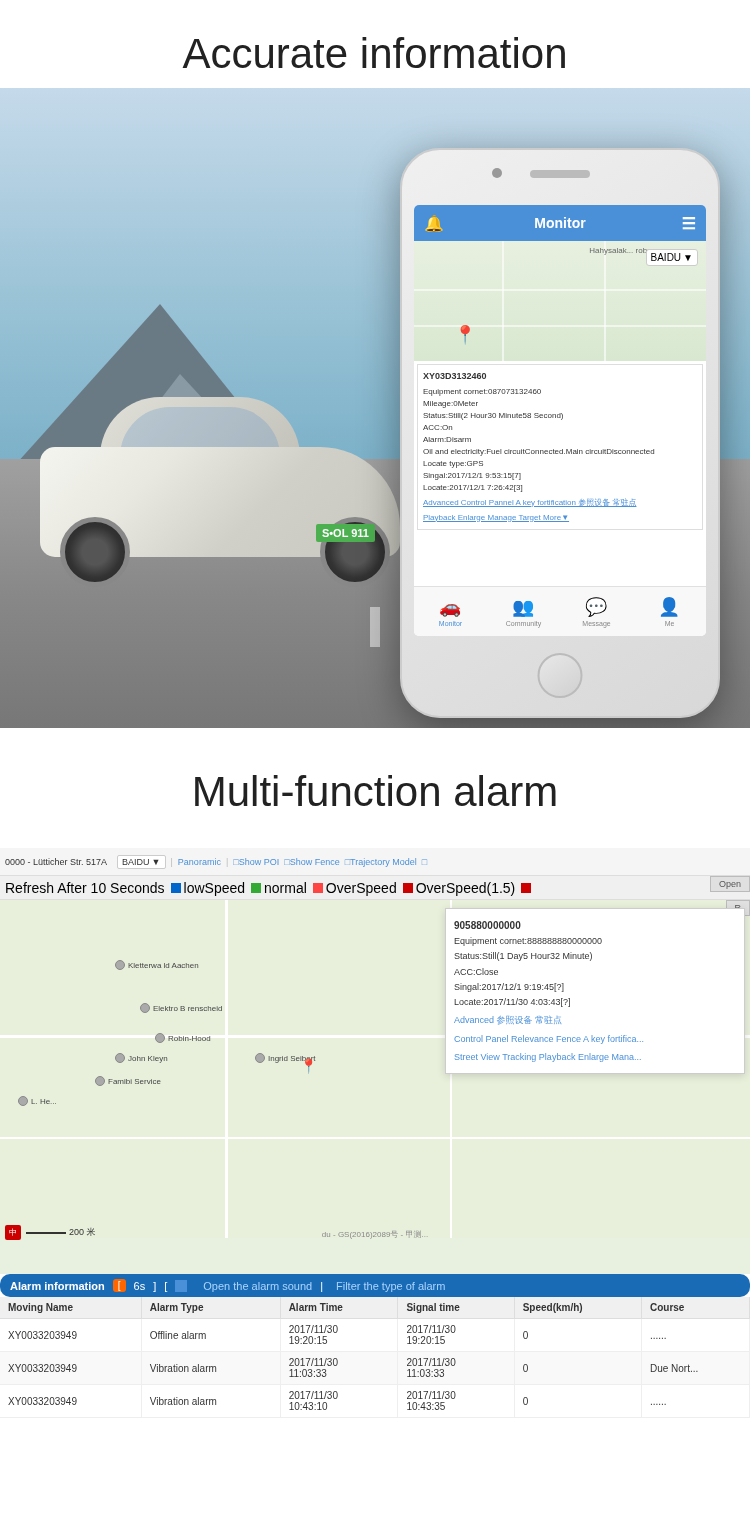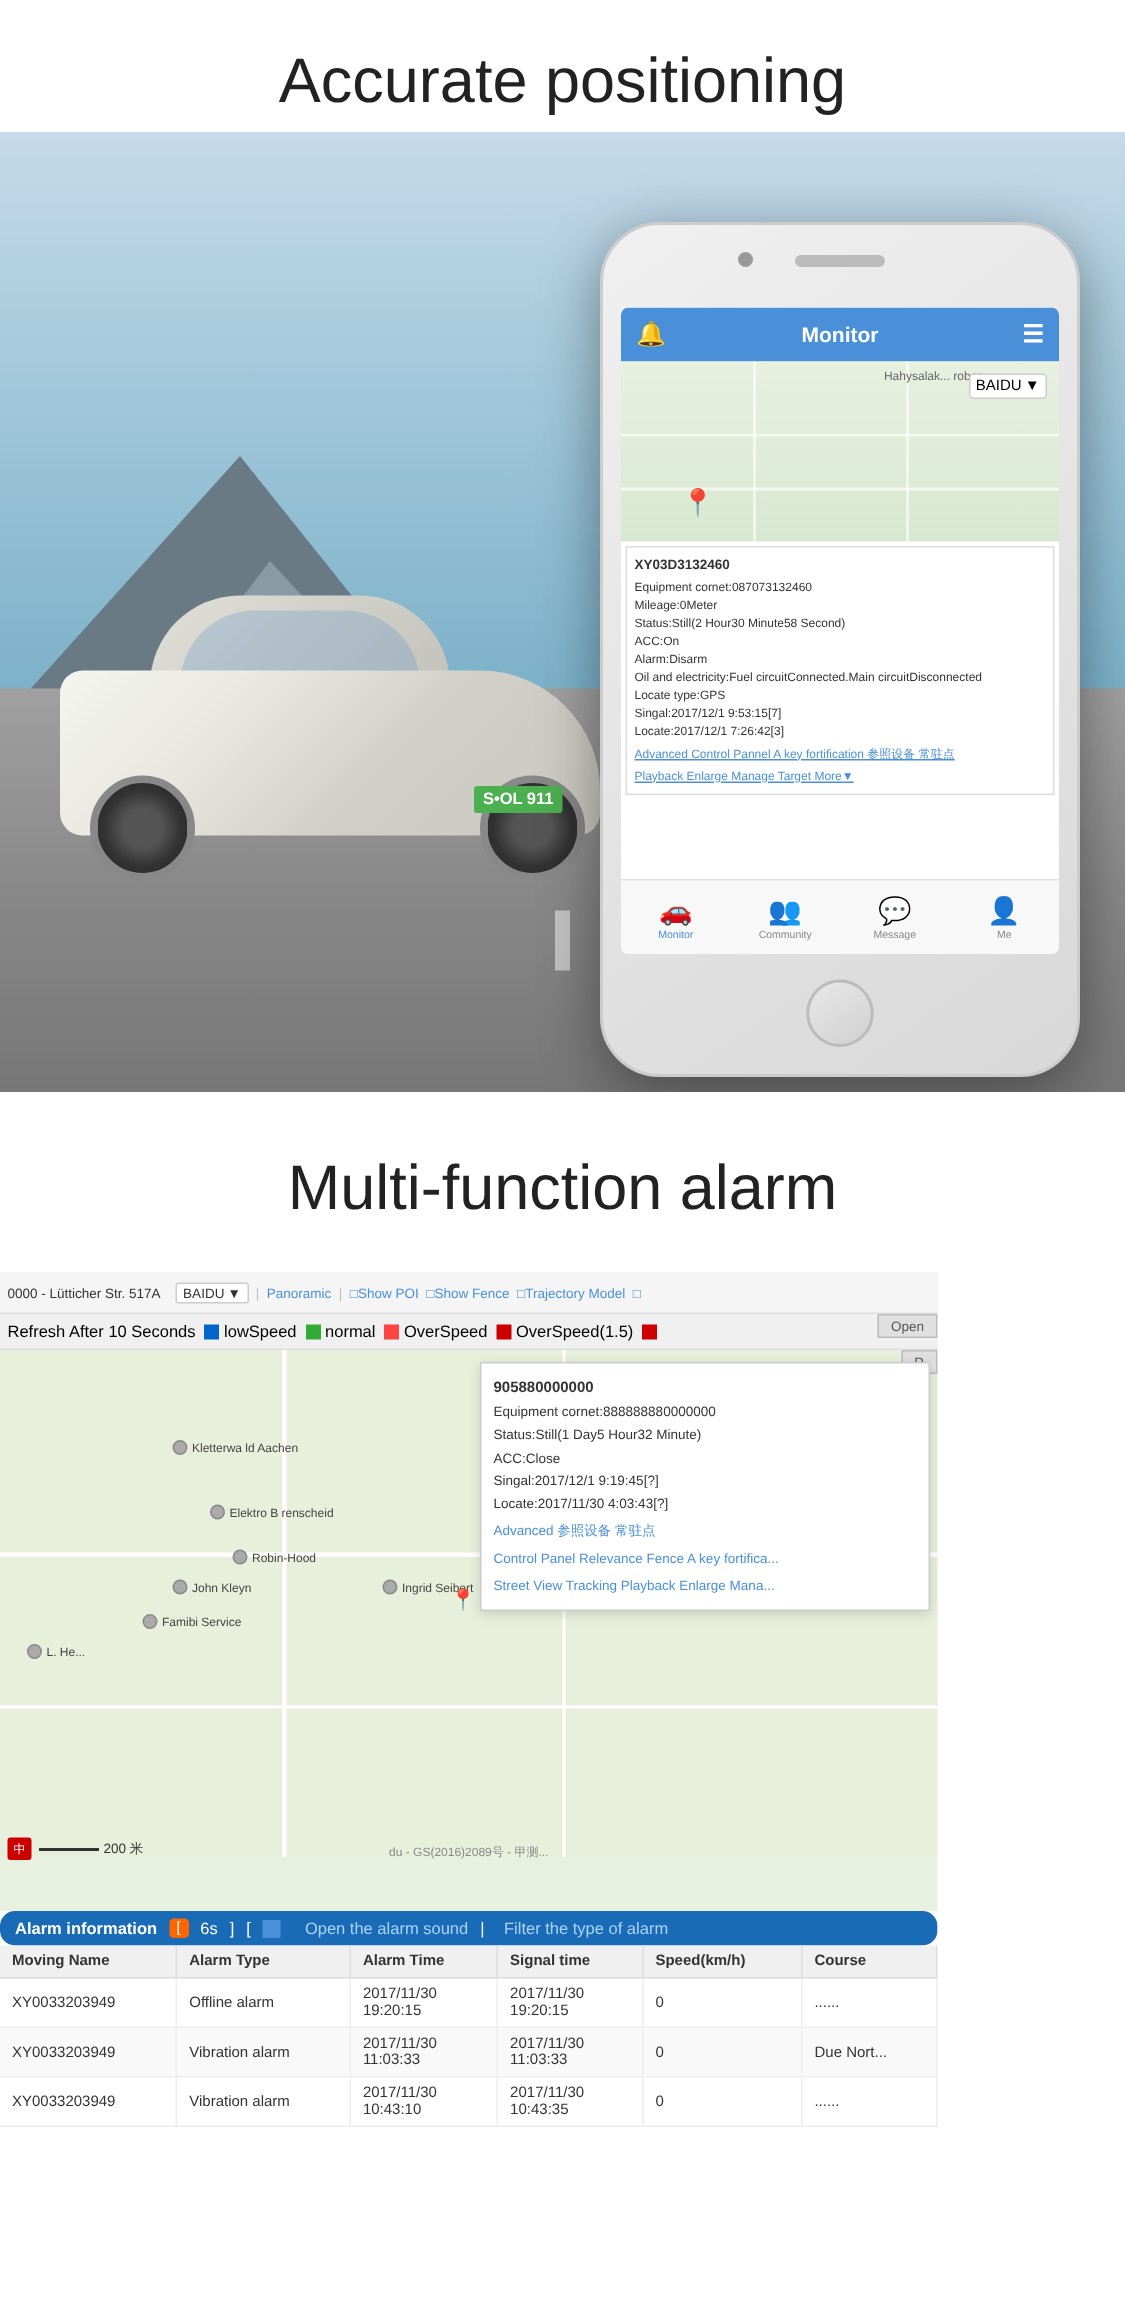--- a/index.html
+++ b/index.html
@@ -374,21 +374,21 @@
     }
 
     
     .desktop-section {
       background: #fff;
       width: 750px;
       position: relative;
       overflow: hidden;
     }
     .desktop-map-container {
-      width: 625px;
+      width: 750px;
       min-height: 570px;
       background: #e8f0e0;
       position: relative;
       overflow: hidden;
     }
 
     
     .desktop-top-bar {
       position: absolute;
       top: 0;
@@ -429,21 +429,21 @@
       position: absolute;
       top: 28px;
       left: 0;
       right: 0;
       height: 24px;
       background: #f0f0f0;
       border-bottom: 1px solid #ddd;
       display: flex;
       align-items: center;
       padding: 0 5px;
-      font-size: 11px;
+      font-size: 14px;
       gap: 6px;
       z-index: 10;
     }
     .speed-legend-item {
       display: flex;
       align-items: center;
       gap: 3px;
     }
     .speed-dot {
       width: 10px;
@@ -662,21 +662,21 @@
       transform: translateX(-50%);
       font-size: 8px;
       color: #888;
       z-index: 15;
     }
   </style>
 </head>
 <body>
 
 <div class="section-accurate">
-  <h1>Accurate positioning</h1>
+  <h1>Accurate information</h1>
 </div>
 
 <div class="hero-container">
   <div class="sky"></div>
   <div class="mountain-left"></div>
   <div class="mountain-mid"></div>
   <div class="mountain-right"></div>
   <div class="road">
     <div class="road-line"></div>
     <div class="road-line2"></div>

